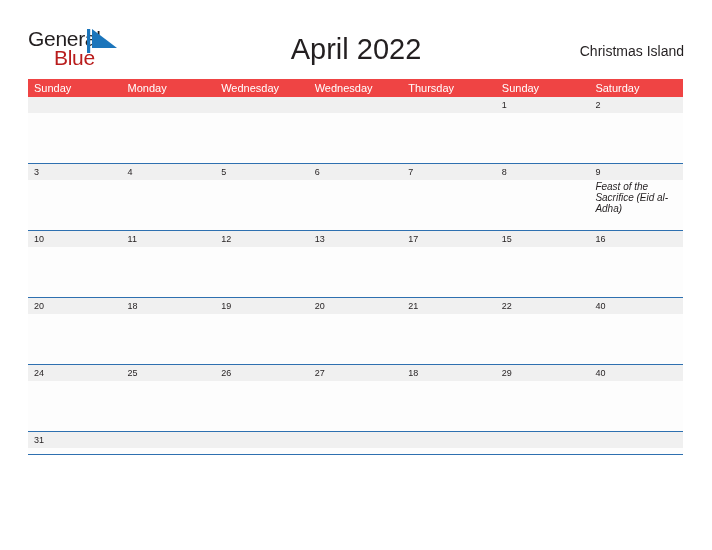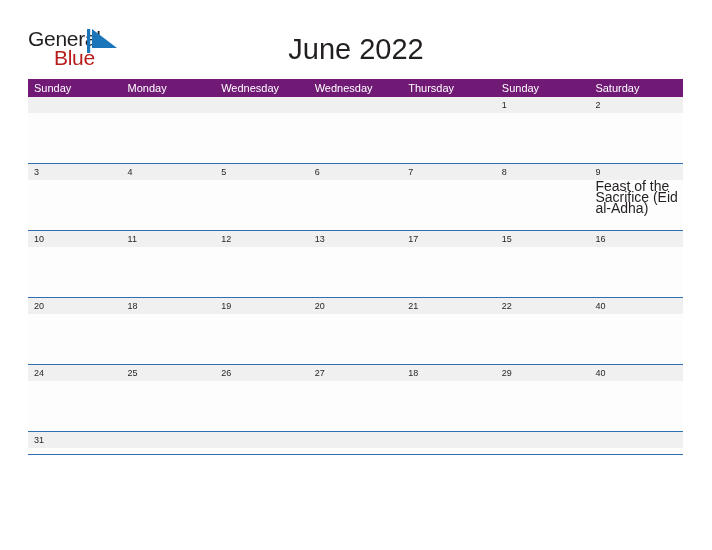--- a/index.html
+++ b/index.html
@@ -95,21 +95,21 @@
     left: 28px;
     top: 79px;
     width: 655px;
     border-collapse: collapse;
     table-layout: fixed;
   }
 
   .calendar col { width: 93.57px; }
 
   .dow-row th {
-    background: #701a75;
+    background: #ef4444;
     color: #ffffff;
     font-size: 11px;
     font-weight: normal;
     text-align: left;
     padding: 3px 0 3px 6px;
     height: 11px;
     line-height: 12px;
     font-family: "Liberation Sans", sans-serif;
   }
 
@@ -136,24 +136,25 @@
     color: #231f20;
     font-family: "Liberation Sans", sans-serif;
     white-space: nowrap;
   }
   .daynum-band.empty {
     color: transparent;
   }
 
   .events {
     padding: 1px 5px 0 6px;
-    font-size: 14px;
+    font-size: 10px;
     line-height: 11px;
     color: #231f20;
     font-family: "Liberation Sans", sans-serif;
+    font-style: italic;
   }
   .event-item {
     margin: 0 0 1px 0;
     word-wrap: break-word;
   }
 
   
   .week-row.last td { height: 22px; }
   .week-row.last .daycell { min-height: 22px; }
 </style>
@@ -168,22 +169,23 @@
       <span class="logo-general">General</span>
       <span class="logo-blue">Blue</span>
       <span class="logo-flag">
         <svg width="32" height="24" viewBox="0 0 32 24" xmlns="http://www.w3.org/2000/svg">
           <rect x="0" y="0" width="3.2" height="24" fill="#1b75bb"></rect>
           <path d="M5 0 L30 19 L5 19 Z" fill="#1b75bb"></path>
         </svg>
       </span>
     </div>
 
-    <div class="cal-title">June 2022</div>
-
+    <div class="cal-title">April 2022</div>
+
+    <div class="cal-location">Christmas Island</div>
   </div>
 
   <table class="calendar">
     <colgroup>
       <col>
         <col>
         <col>
         <col>
         <col>
         <col>

